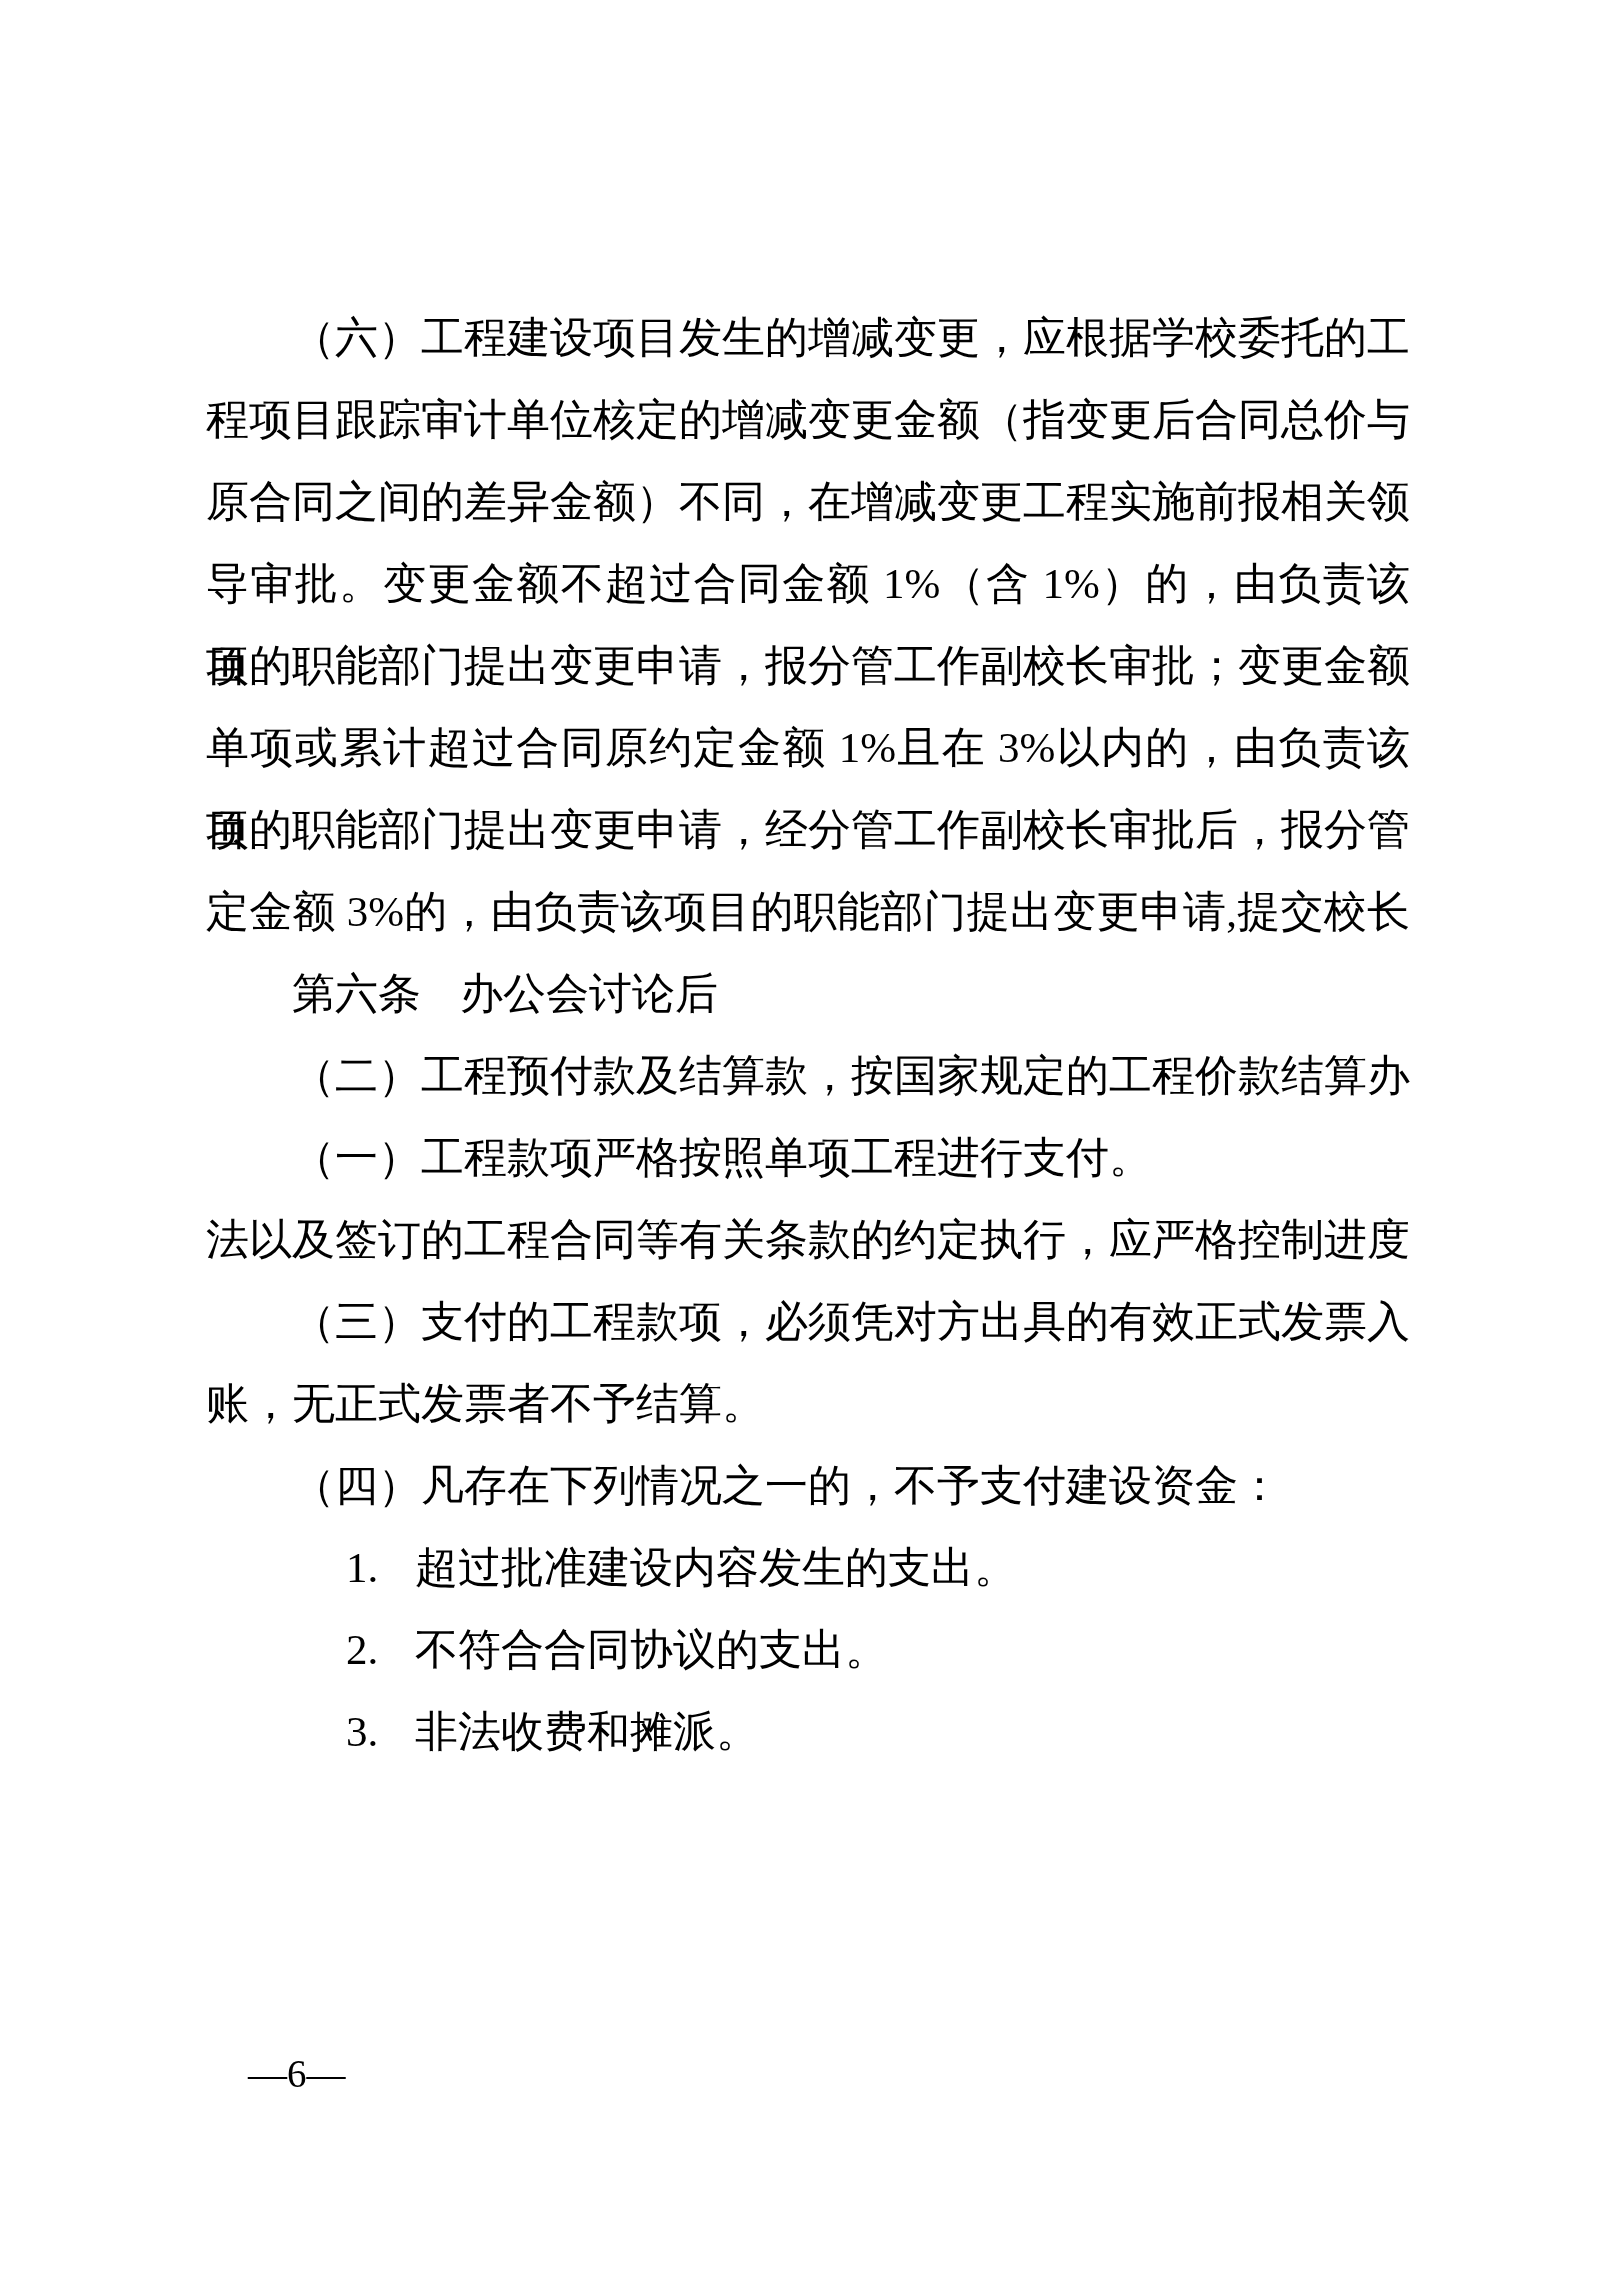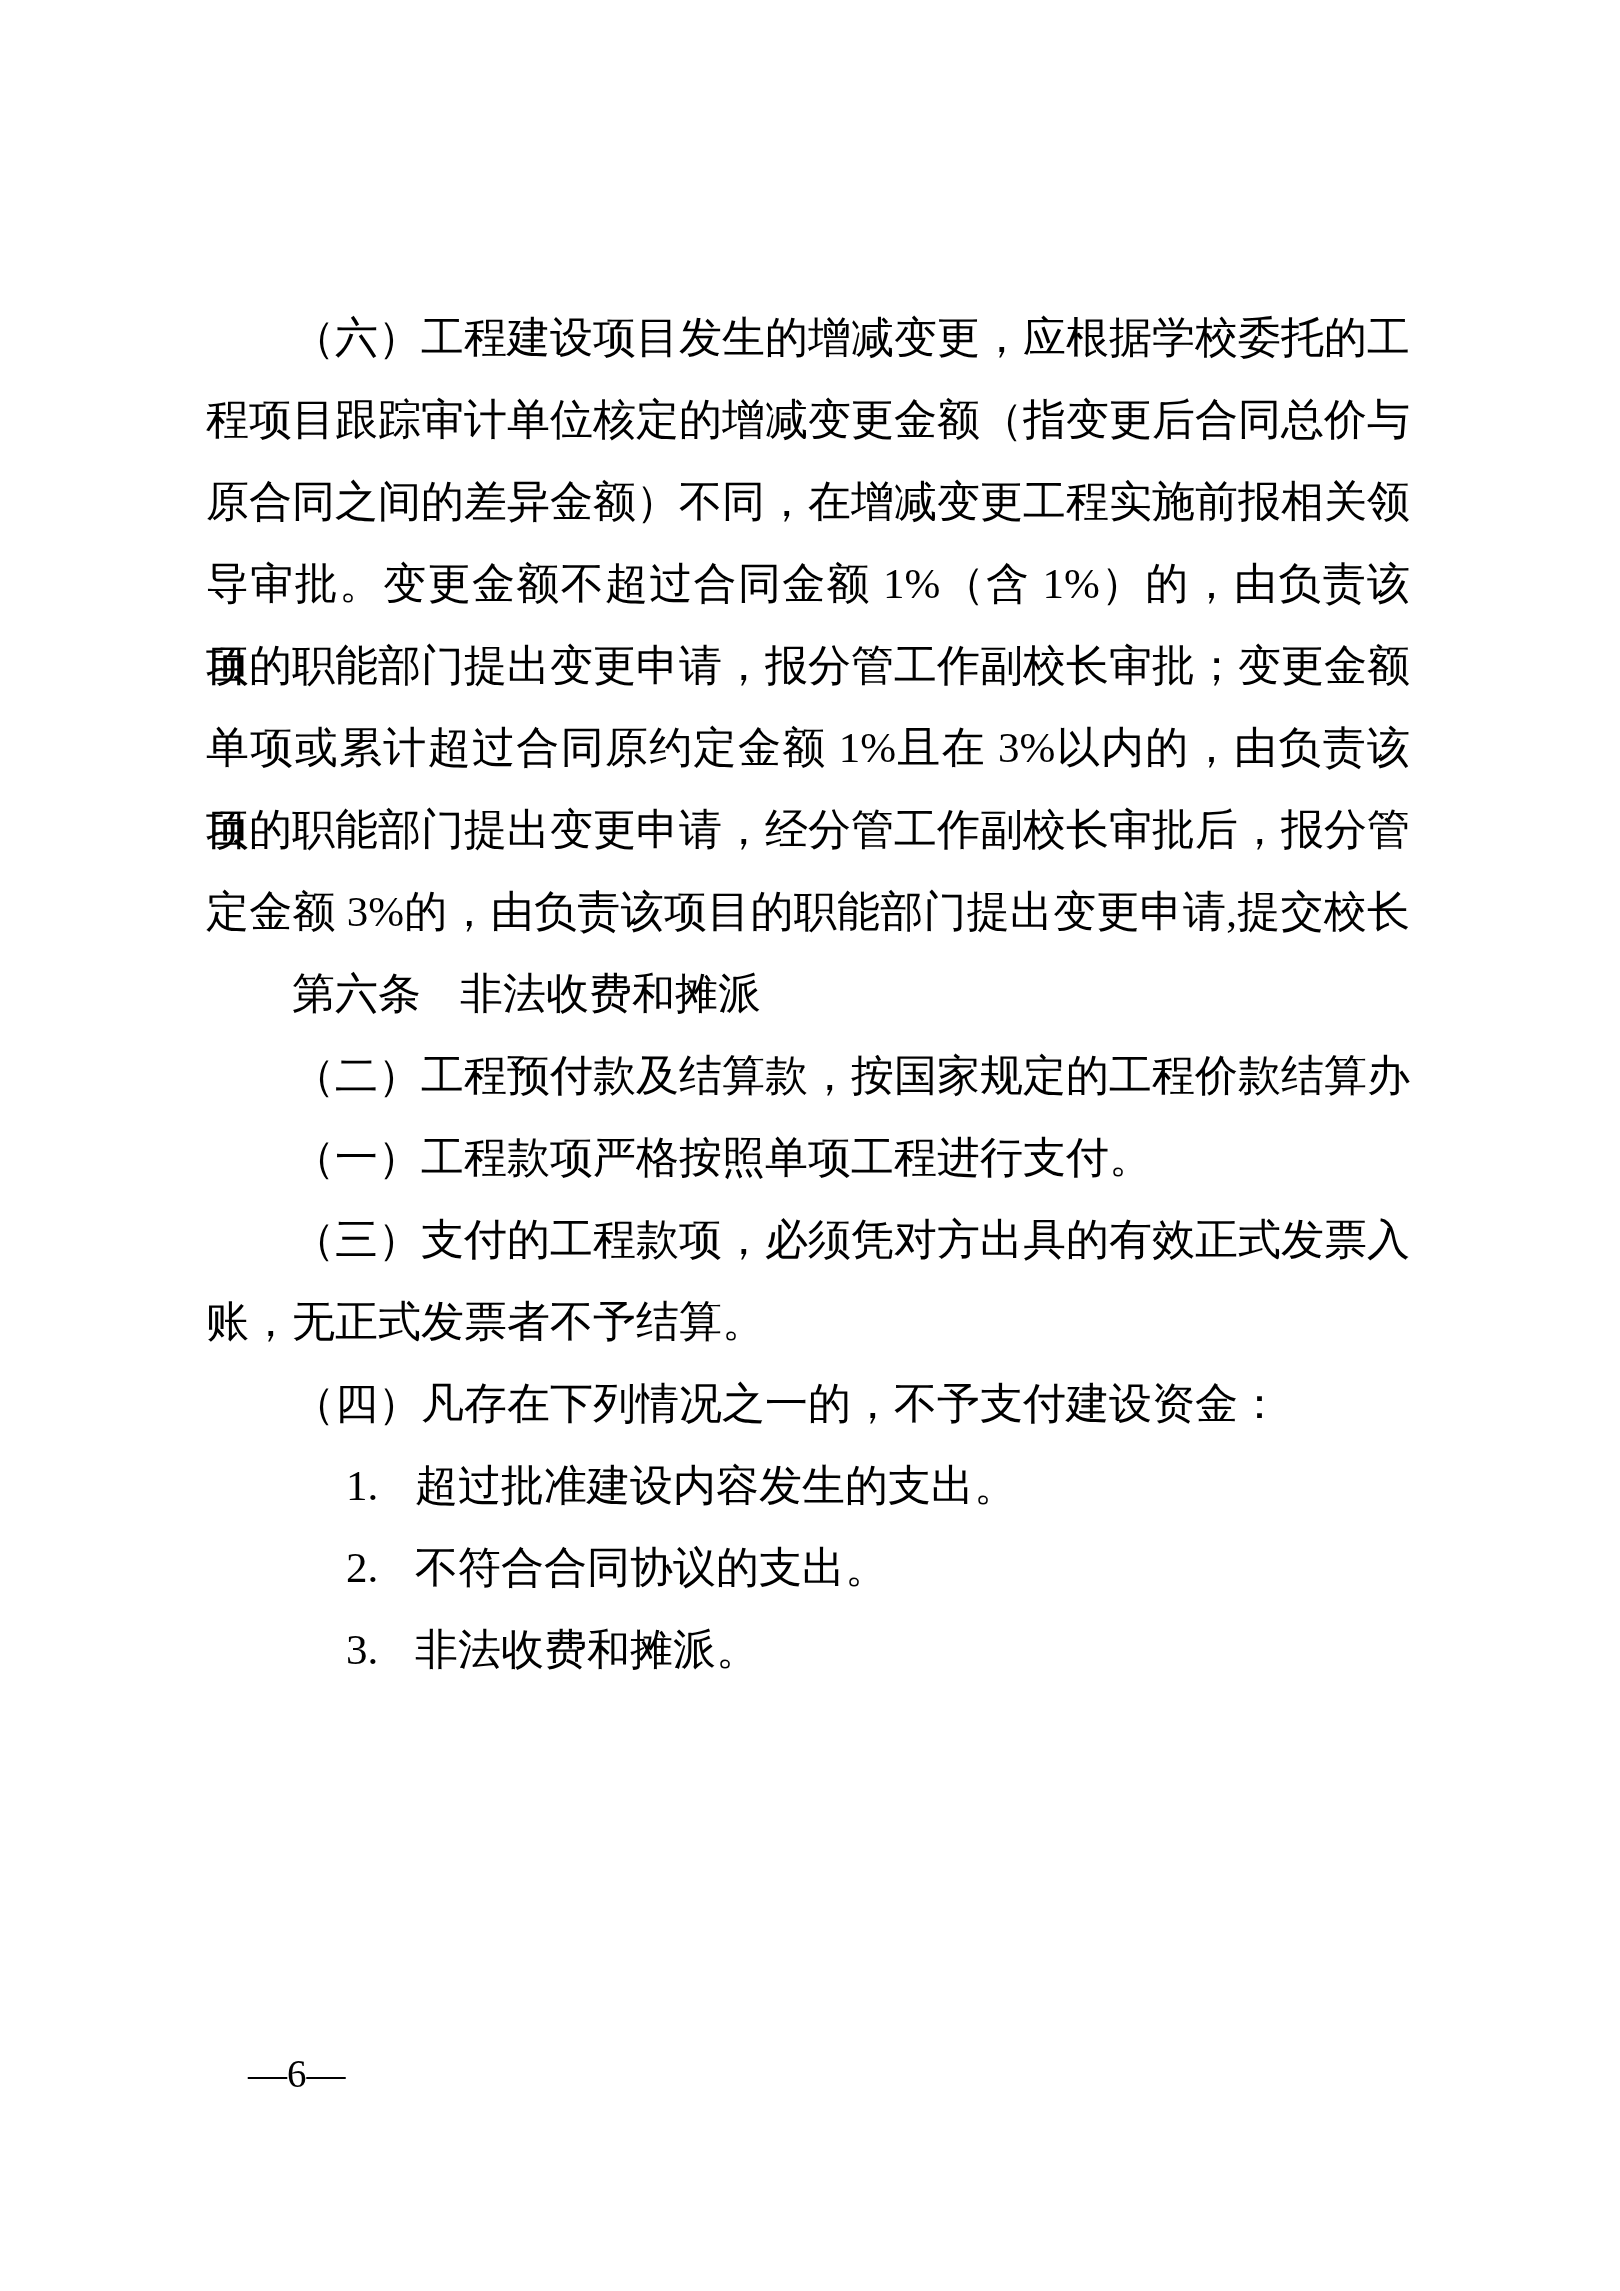--- a/index.html
+++ b/index.html
@@ -51,25 +51,26 @@
     <div class="ln full ind">（六）工程建设项目发生的增减变更，应根据学校委托的工</div>
     <div class="ln full">程项目跟踪审计单位核定的增减变更金额（指变更后合同总价与</div>
     <div class="ln full">原合同之间的差异金额）不同，在增减变更工程实施前报相关领</div>
     <div class="ln full">导审批。变更金额不超过合同金额 1%（含 1%）的，由负责该项</div>
     <div class="ln full">目的职能部门提出变更申请，报分管工作副校长审批；变更金额</div>
     <div class="ln full">单项或累计超过合同原约定金额 1%且在 3%以内的，由负责该项</div>
     <div class="ln full">目的职能部门提出变更申请，经分管工作副校长审批后，报分管</div>
     <div class="ln full">定金额 3%的，由负责该项目的职能部门提出变更申请,提交校长</div>
 
     <div class="ln ind">
-      <span class="b">第六条</span><span class="gap"></span><span>非法收费和摊派</span>
+      <span class="b">第六条</span><span class="gap"></span><span>办公会讨论后</span>
     </div>
 
     <div class="ln full ind">（二）工程预付款及结算款，按国家规定的工程价款结算办</div>
     <div class="ln ind">（一）工程款项严格按照单项工程进行支付。</div>
+    <div class="ln full">法以及签订的工程合同等有关条款的约定执行，应严格控制进度</div>
     <div class="ln full ind">（三）支付的工程款项，必须凭对方出具的有效正式发票入</div>
     <div class="ln">账，无正式发票者不予结算。</div>
     <div class="ln ind">（四）凡存在下列情况之一的，不予支付建设资金：</div>
 
     <div class="ln list">
       <span class="num">1.</span><span>超过批准建设内容发生的支出。</span>
     </div>
     <div class="ln list">
       <span class="num">2.</span><span>不符合合同协议的支出。</span>
     </div>

